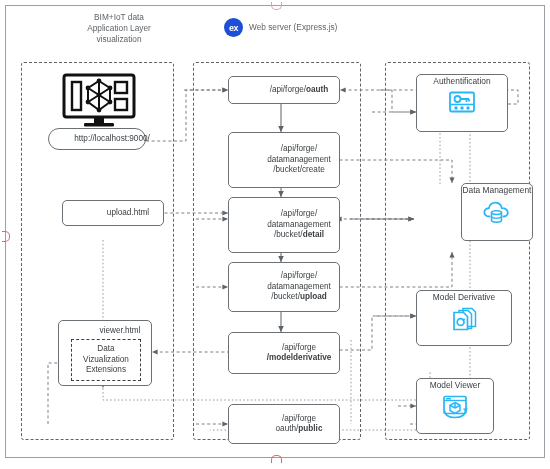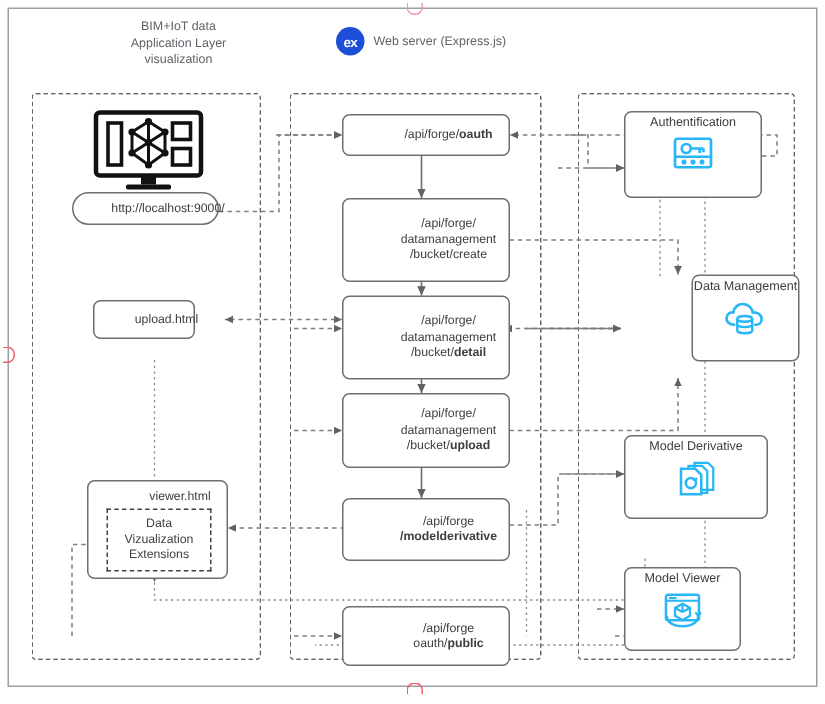--- a/index.html
+++ b/index.html
@@ -167,21 +167,21 @@
       </g>
       <rect x="38" y="45" width="10" height="6" fill="#111"></rect>
       <rect x="28" y="51" width="30" height="3.4" rx="1.2" fill="#111"></rect>
     </svg>
   </div>
 
   <div class="node url-node" style="left:48px;top:128px;width:98px;height:22px;border-radius:11px;">
     <span class="ln">http://localhost:9000/</span>
   </div>
 
-  <div class="node" style="left:62px;top:200px;width:68px;height:26px;">
+  <div class="node" style="left:62px;top:200px;width:102px;height:26px;">
     <span class="ln">upload.html</span>
   </div>
 
   <div class="node" style="left:58px;top:320px;width:94px;height:66px;justify-content:flex-start;padding-top:5px;">
     <span class="ln">viewer.html</span>
     <div class="inner-dashed" style="left:12px;top:18px;width:70px;height:42px;">
       <span>Data</span>
       <span>Vizualization</span>
       <span>Extensions</span>
     </div>

